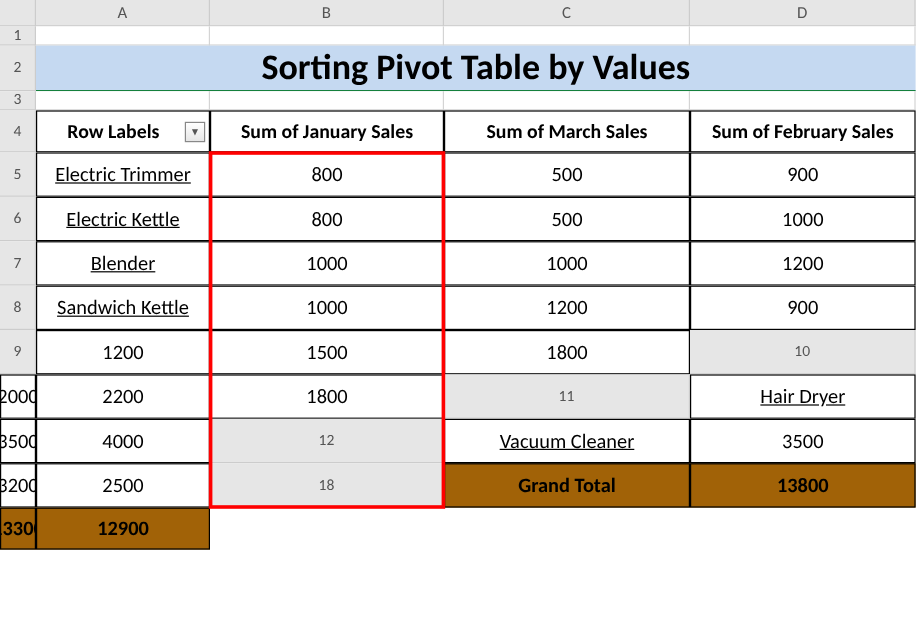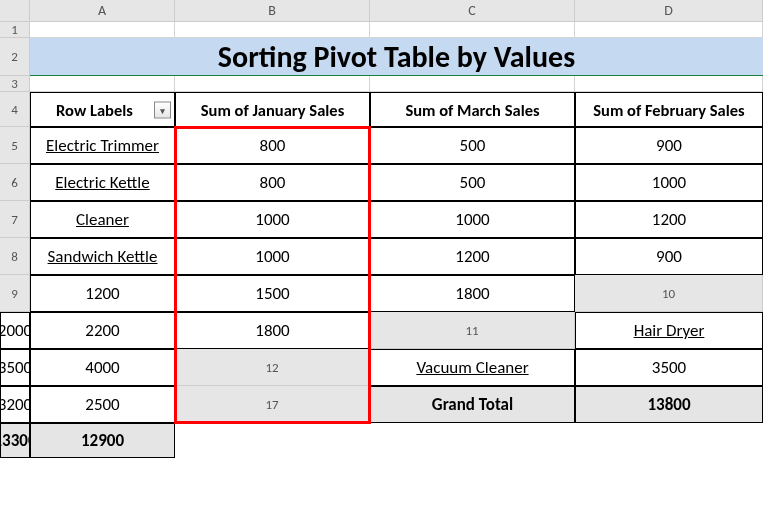--- a/index.html
+++ b/index.html
@@ -69,21 +69,21 @@
     font-size: 16.5px;
     white-space: nowrap;
   }
   .td {
     border: 1px solid #000;
     font-size: 17px;
   }
   .td.left { justify-content: center; text-decoration: underline; }
   .gt {
     font-weight: bold;
-    background: #e5e5e5;
+    background: #a16207;
     border: 1px solid #000;
     font-size: 17px;
   }
   .rowlabels {
     position: relative;
     padding-right: 22px;
   }
   .filter-btn {
     position: absolute;
     right: 3px;
@@ -147,21 +147,21 @@
   <div class="cell td">500</div>
   <div class="cell td">900</div>
 
   <div class="rowhdr">6</div>
   <div class="cell td left">Electric Kettle</div>
   <div class="cell td">800</div>
   <div class="cell td">500</div>
   <div class="cell td">1000</div>
 
   <div class="rowhdr">7</div>
-  <div class="cell td left">Cleaner</div>
+  <div class="cell td left">Blender</div>
   <div class="cell td">1000</div>
   <div class="cell td">1000</div>
   <div class="cell td">1200</div>
 
   <div class="rowhdr">8</div>
   <div class="cell td left">Sandwich Kettle</div>
   <div class="cell td">1000</div>
   <div class="cell td">1200</div>
   <div class="cell td">900</div>
 
@@ -179,20 +179,20 @@
   <div class="cell td left">Hair Dryer</div>
   <div class="cell td">3500</div>
   <div class="cell td">4000</div>
 
   <div class="rowhdr">12</div>
   <div class="cell td left">Vacuum Cleaner</div>
   <div class="cell td">3500</div>
   <div class="cell td">3200</div>
   <div class="cell td">2500</div>
 
-  <div class="rowhdr">17</div>
+  <div class="rowhdr">18</div>
   <div class="cell gt">Grand Total</div>
   <div class="cell gt">13800</div>
   <div class="cell gt">13300</div>
   <div class="cell gt">12900</div>
 
   <div class="redbox" style="left:174px; top:126px; width:197px; height:298px;"></div>
 </div>
 
 </body></html>

